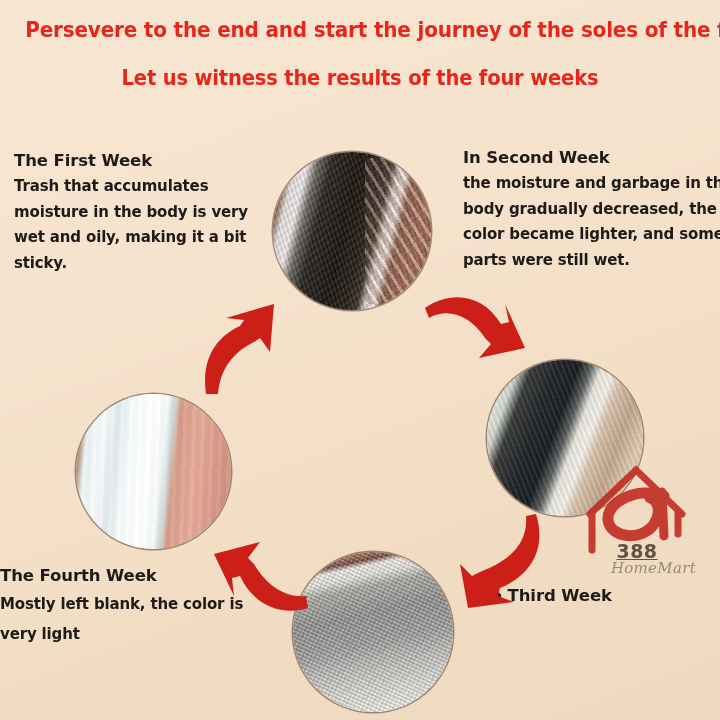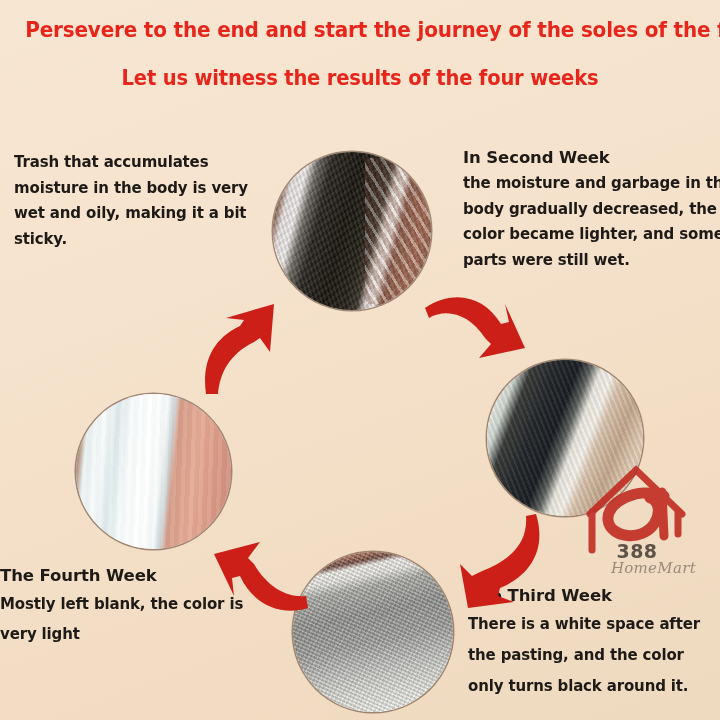--- a/index.html
+++ b/index.html
@@ -188,20 +188,21 @@
   #watermark .wm-svg { position: absolute; left: 0; top: 0; }
   #watermark .wm-num {
     position: absolute;
     left: 0; top: 78px; width: 118px;
     text-align: center;
     font-family: "DejaVu Sans", sans-serif;
     font-weight: 700;
     font-size: 19px;
     color: #4b4037;
     letter-spacing: 0.5px;
+    text-decoration: underline;
   }
   #watermark .wm-name {
     position: absolute;
     left: 0; top: 97px; width: 118px;
     text-align: right;
     font-family: "DejaVu Serif", serif;
     font-style: italic;
     font-size: 15px;
     color: #8c7f71;
     letter-spacing: 0.3px;
@@ -209,20 +210,21 @@
 </style>
 </head>
 <body>
 
 <div id="poster">
 
   <div class="headline" id="headline-1">Persevere to the end and start the journey of the soles of the feet.</div>
   <div class="headline" id="headline-2">Let us witness the results of the four weeks</div>
 
   <div class="block" id="block-week1">
+    <div class="b-title">The First Week</div>
     <div class="b-body">Trash that accumulates moisture in the body is very wet and oily, making it a bit sticky.</div>
   </div>
 
   <div class="photo" id="photo-week1">
     <div class="inner"></div>
     <div class="tex"></div>
     <div class="hl"></div>
   </div>
 
   <div class="block" id="block-week2">
@@ -230,21 +232,20 @@
     <div class="b-body">the moisture and garbage in the body gradually decreased, the color became lighter, and some parts were still wet.</div>
   </div>
 
   <div class="photo" id="photo-week2">
     <div class="inner"></div>
     <div class="tex"></div>
   </div>
 
   <div class="block" id="block-week3">
     <div class="b-title">The Third Week</div>
-    <div class="b-body">There is a white space after the pasting, and the color only turns black around it.</div>
   </div>
 
   <div class="photo" id="photo-week3">
     <div class="inner"></div>
     <div class="tex"></div>
   </div>
 
   <div class="block" id="block-week4">
     <div class="b-title">The Fourth Week</div>
     <div class="b-body">Mostly left blank, the color is very light</div>

